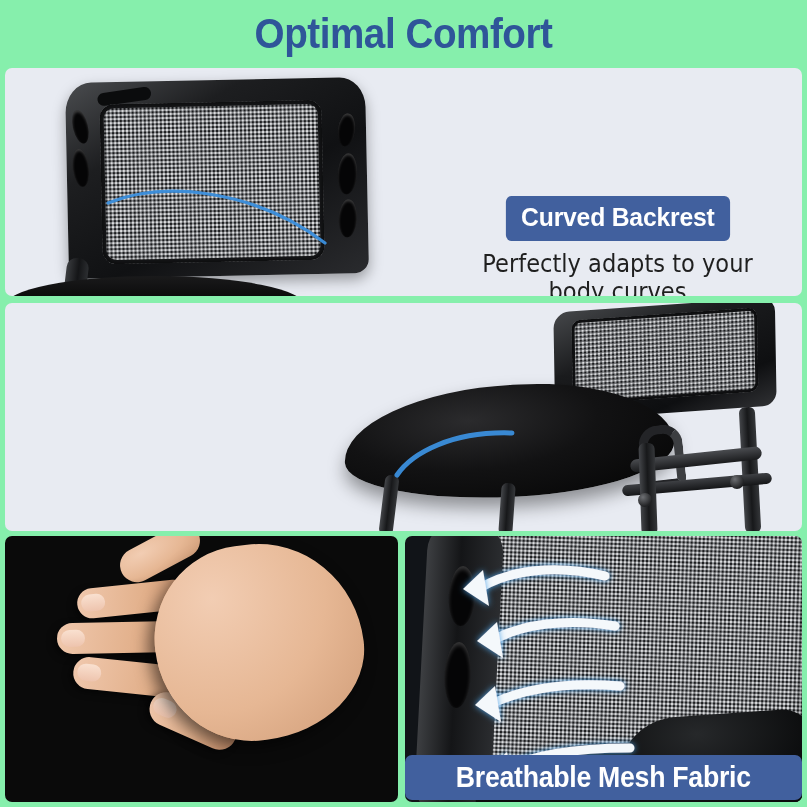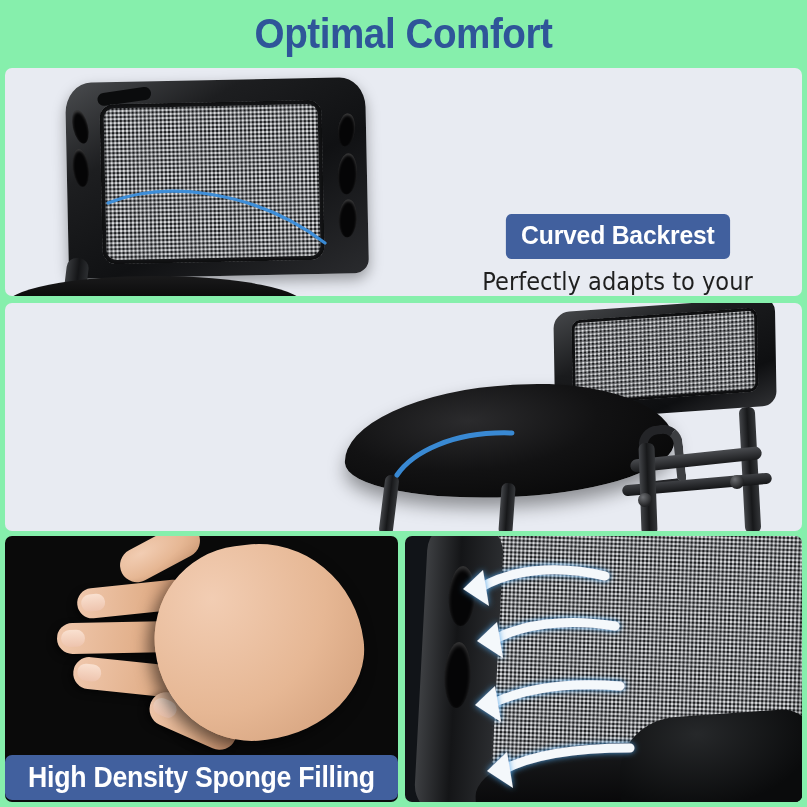--- a/index.html
+++ b/index.html
@@ -69,21 +69,21 @@
     font-size: 24px;
     line-height: 1.18;
     color: #1f1f1f;
     font-weight: 400;
     font-family: "DejaVu Sans", sans-serif;
     transform: scaleX(0.94);
   }
 
   .textblock { position: absolute; text-align: center; }
 
-  #backrest-text { left: 440px; top: 146px; width: 345px; }
+  #backrest-text { left: 440px; top: 128px; width: 345px; }
 
   
   .caption-bar {
     position: absolute;
     background: #41609e;
     color: #ffffff;
     border-radius: 7px;
     text-align: center;
     font-weight: 700;
     font-size: 29px;
@@ -378,17 +378,17 @@
         <g fill="#f4f8fb" filter="url(#glow)">
           <polygon points="78,34 58,53 84,70"></polygon>
           <polygon points="92,86 72,105 98,122"></polygon>
           <polygon points="90,150 70,169 96,186"></polygon>
           <polygon points="102,216 82,235 108,252"></polygon>
         </g>
       </svg>
     </div>
   </div>
 
-  <div class="caption-bar" id="caption-sponge">
-    <span>High Density Sponge Filling</span>
+  <div class="caption-bar" id="caption-mesh">
+    <span>Breathable Mesh Fabric</span>
   </div>
 
 </div>
 
 </body></html>

